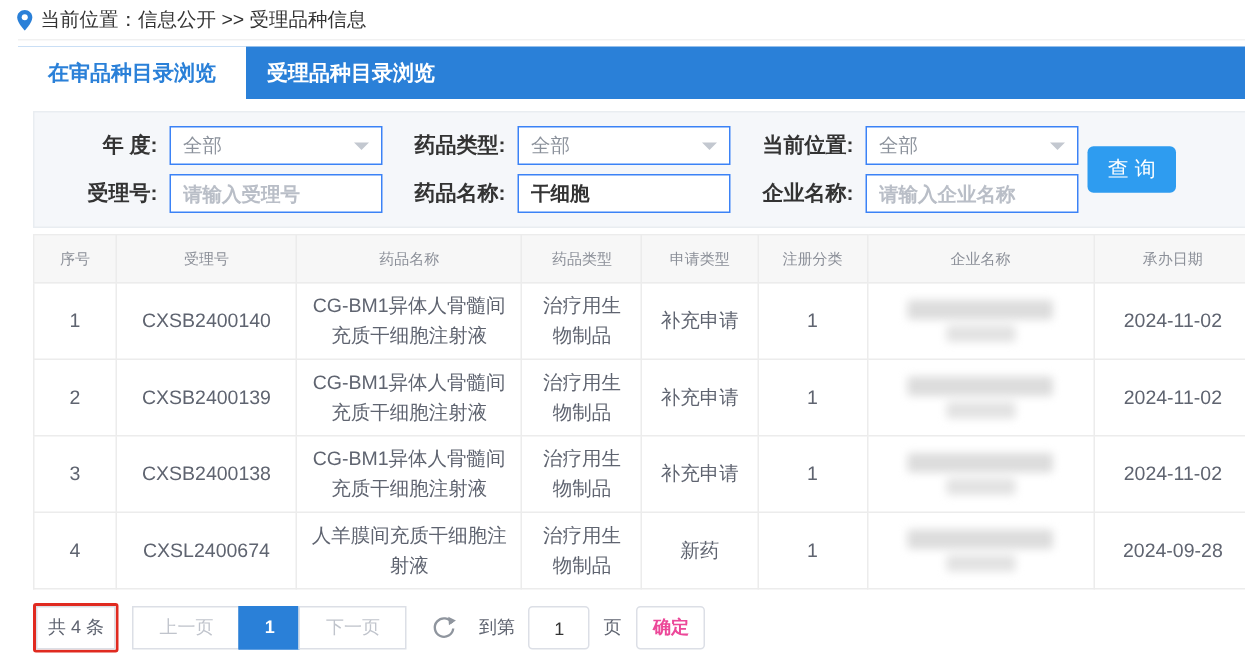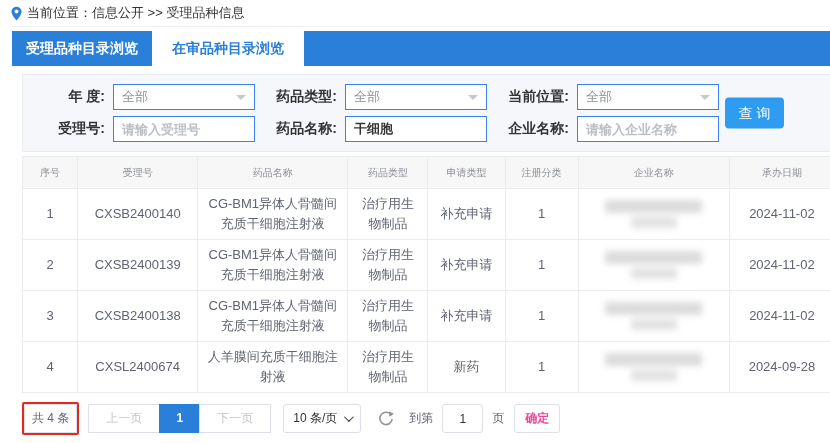--- a/index.html
+++ b/index.html
@@ -81,22 +81,22 @@
 
   <div class="breadcrumb">
     <svg class="pin" viewBox="0 0 24 32">
       <path d="M12 1 C5.9 1 1 5.9 1 12 c0 7.5 11 19 11 19 s11-11.5 11-19 C23 5.9 18.1 1 12 1 z" fill="#2a80d8"></path>
       <circle cx="12" cy="11.5" r="4.4" fill="#fff"></circle>
     </svg>
     <span>当前位置：信息公开 &gt;&gt; 受理品种信息</span>
   </div>
 
   <div class="tabbar">
+    <div class="tab active">在审品种目录浏览</div>
     <div class="tab">受理品种目录浏览</div>
-    <div class="tab active">在审品种目录浏览</div>
   </div>
 
   <div class="filter-panel">
     <div class="form-row">
       <div class="fg">
         <span class="lbl">年 度:</span>
         <div class="control select">
           <span class="val">全部</span>
           <span class="caret"></span>
         </div>
@@ -224,24 +224,20 @@
 
   <div class="pager">
     <div class="total-annot">
       <span class="total" style="display:block">共 4 条</span>
     </div>
     <div class="pg-group">
       <div class="pg-btn pg-disabled">上一页</div>
       <div class="pg-btn pg-cur">1</div>
       <div class="pg-btn pg-disabled">下一页</div>
     </div>
-    <div class="size-select">
-      <span>10 条/页</span>
-      <span class="chev"></span>
-    </div>
     <svg class="refresh" viewBox="0 0 24 24">
       <path d="M19.2 7.2 A8.2 8.2 0 1 0 20.2 12" fill="none" stroke="#8f959e" stroke-width="2.1"></path>
       <polygon points="15.8,1.6 22.6,4.9 16.4,9.0" fill="#8f959e"></polygon>
     </svg>
     <span class="goto-label">到第</span>
     <input class="goto-input" type="text" value="1" style="">
     <span class="unit">页</span>
     <button class="confirm-btn">确定</button>
   </div>
 

